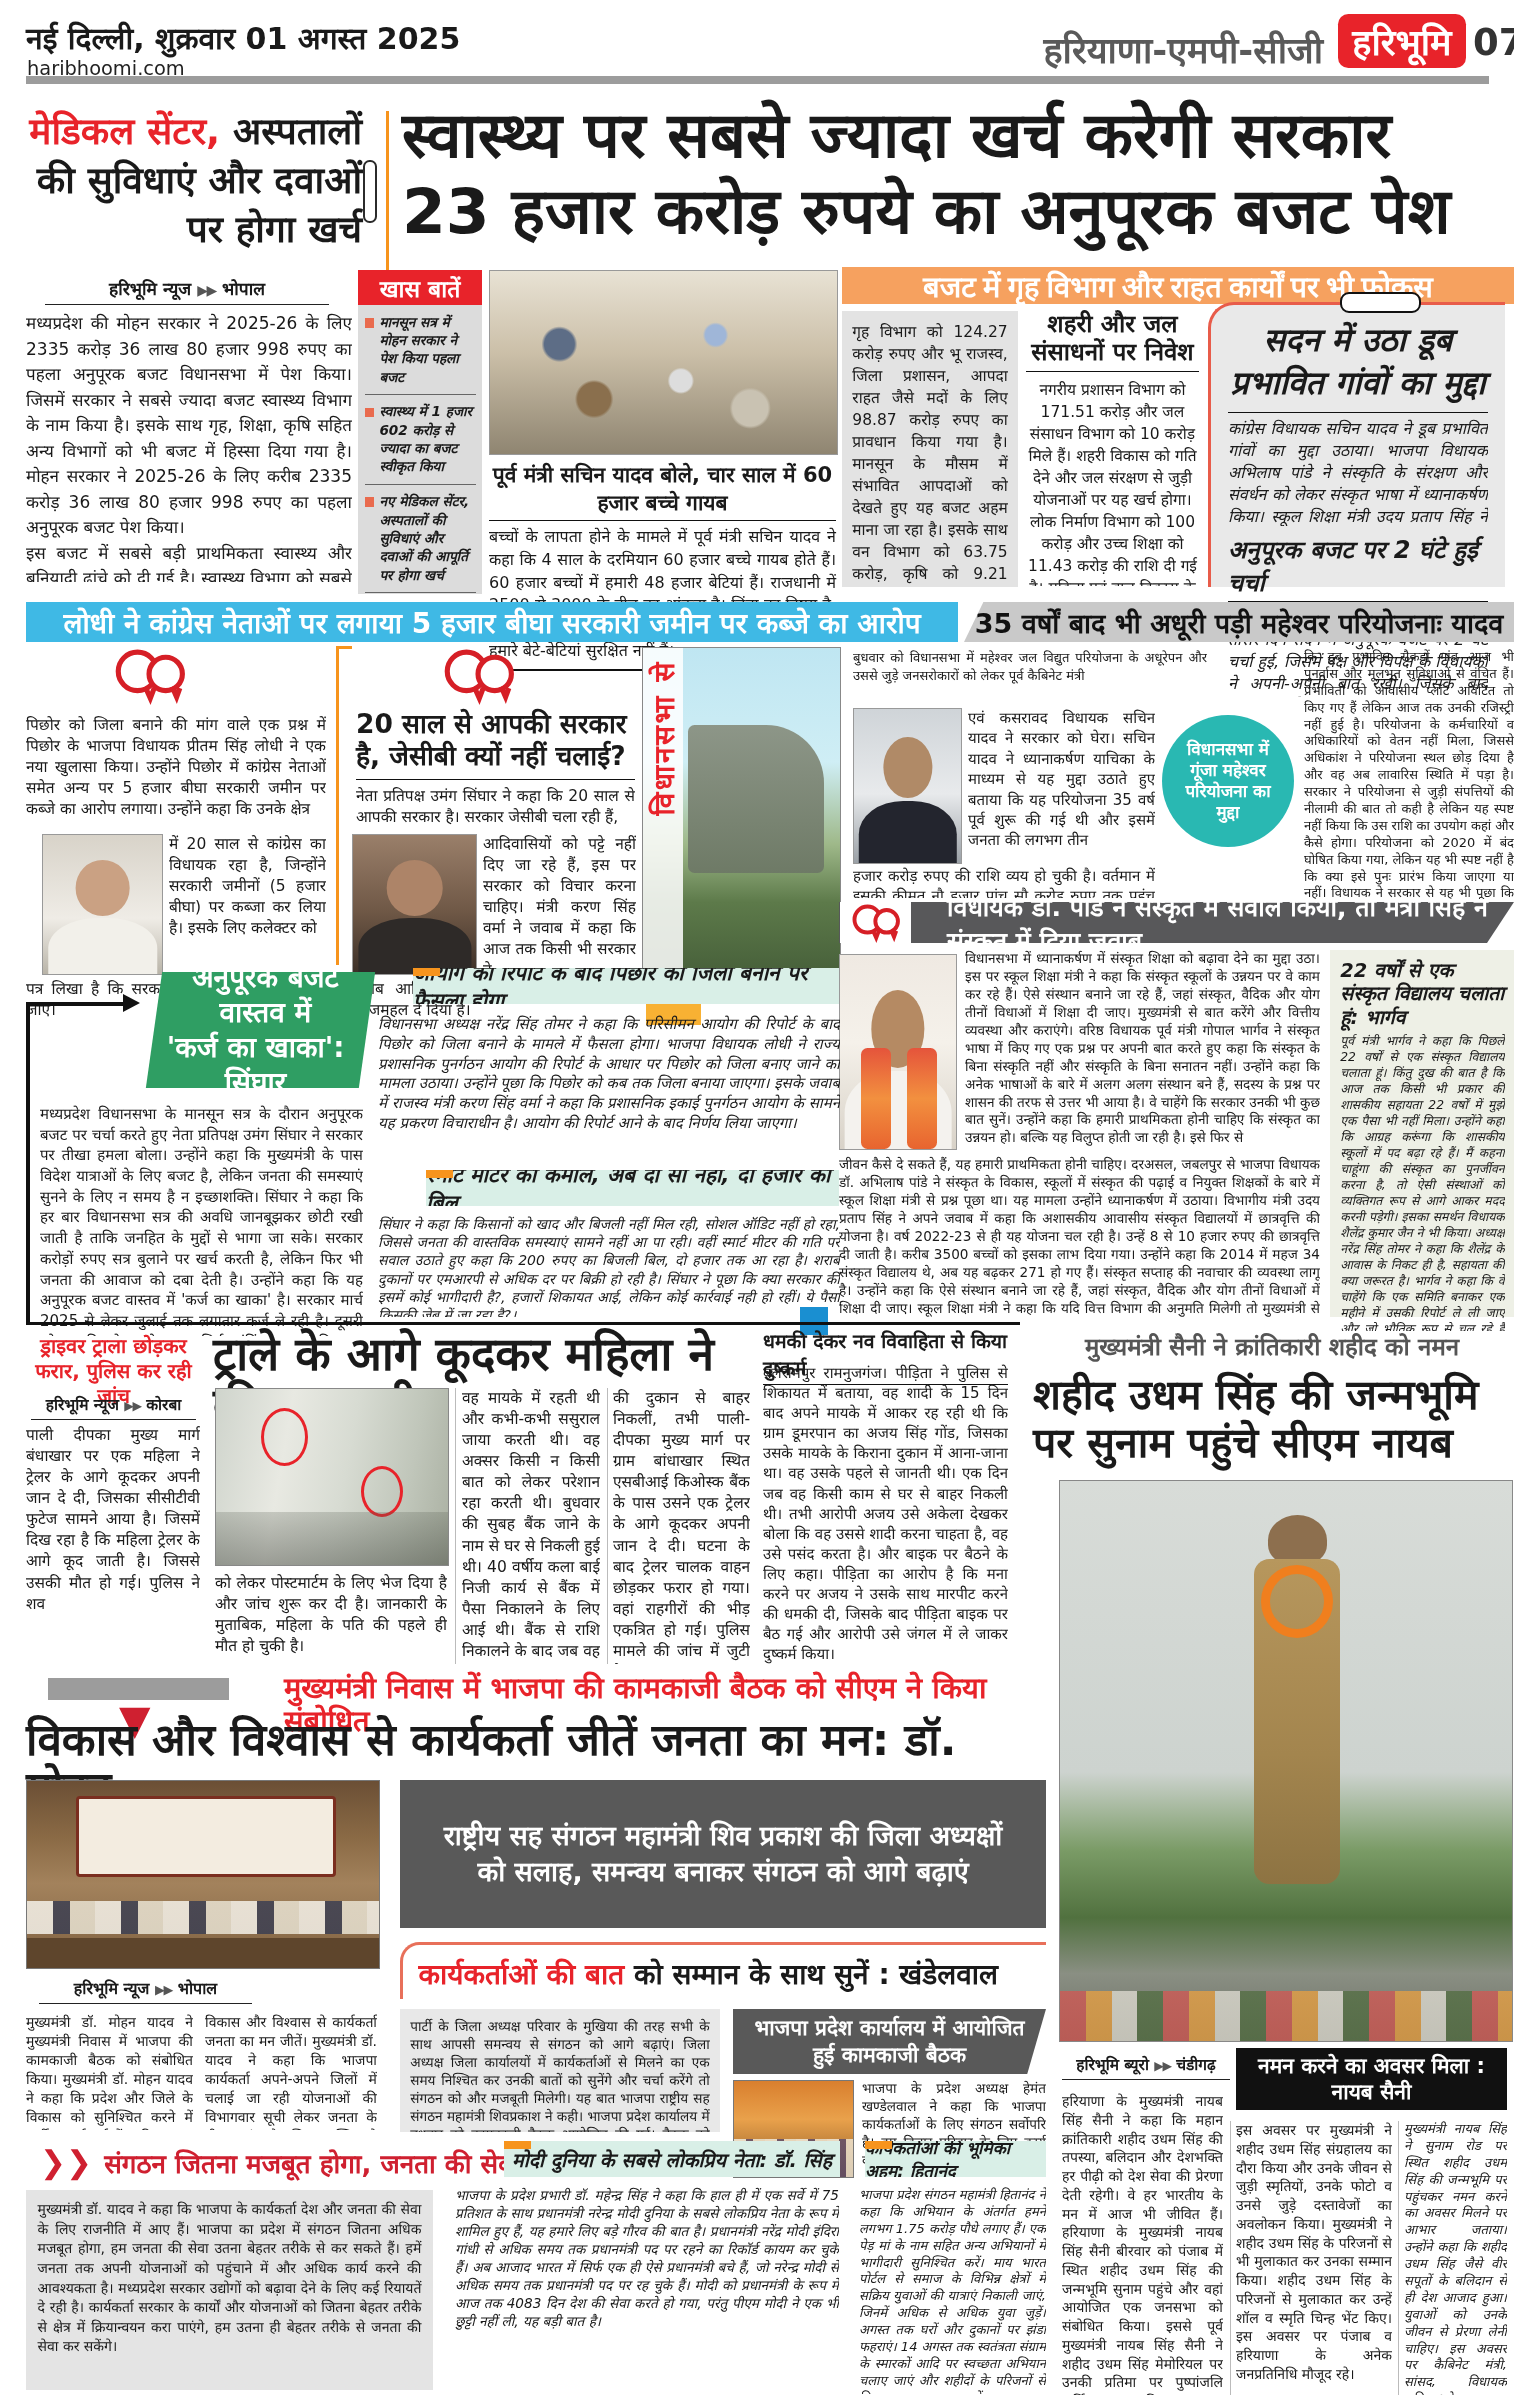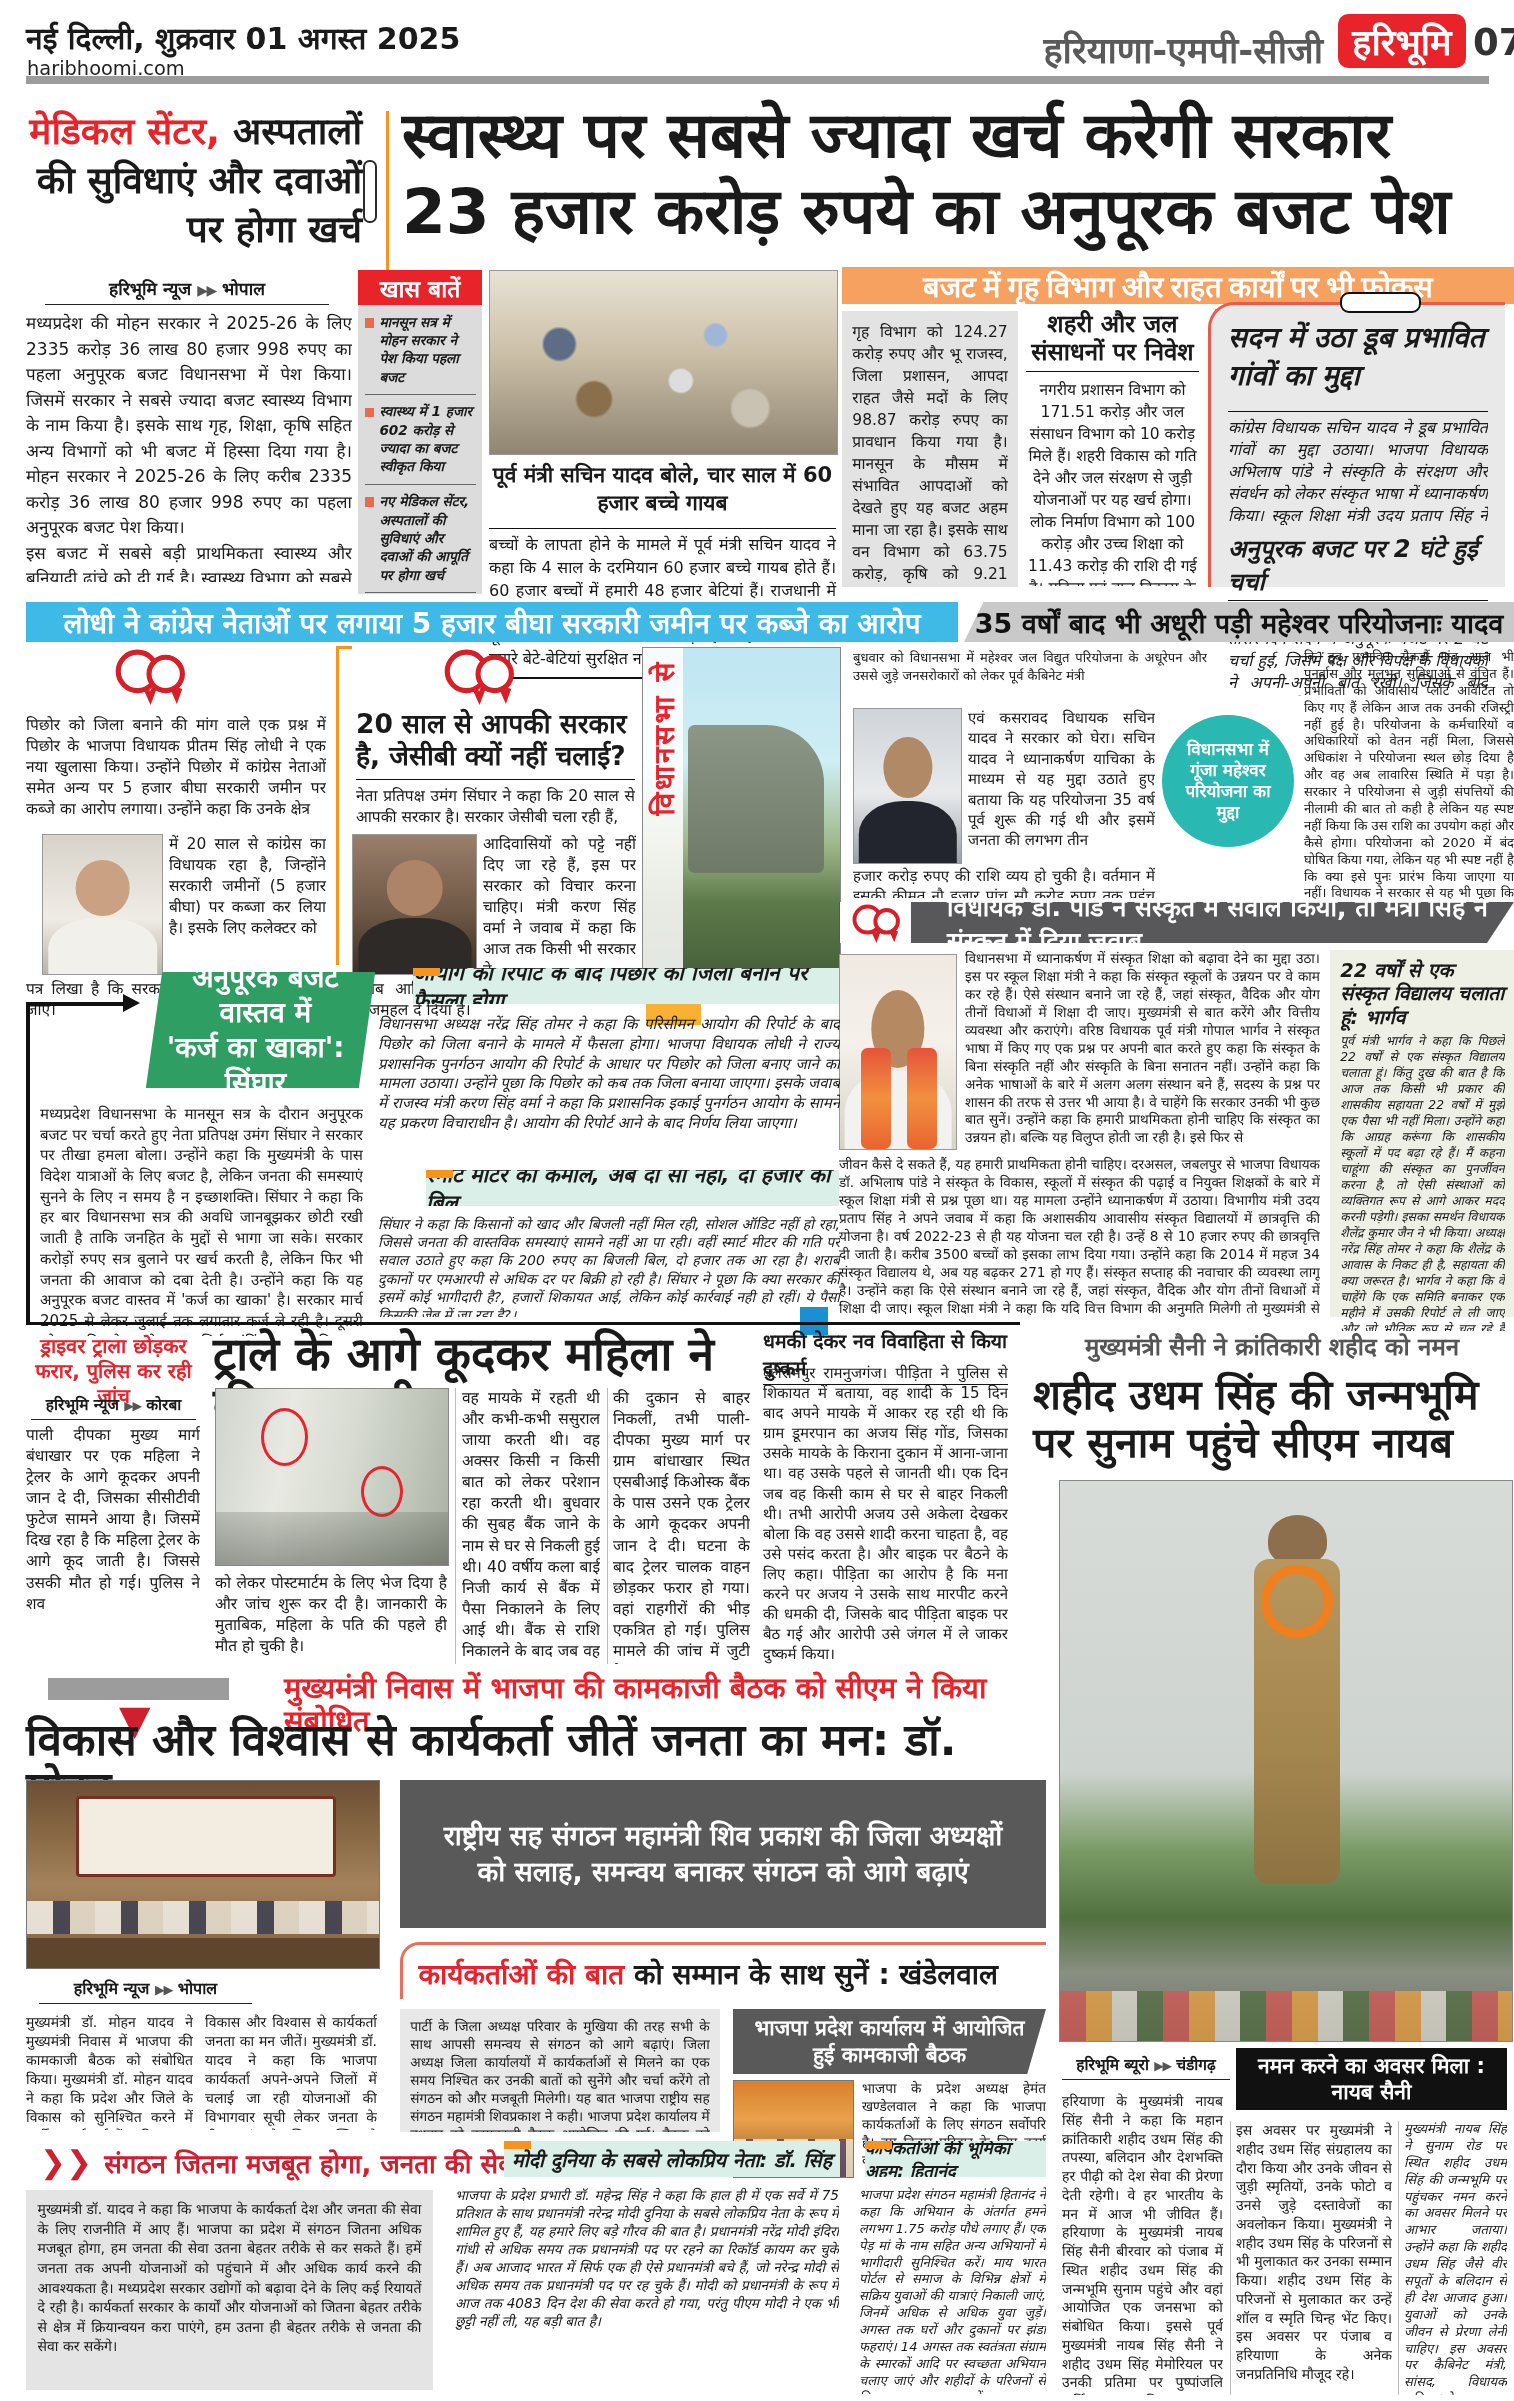--- a/index.html
+++ b/index.html
@@ -76,33 +76,33 @@
   </div>
 
   <div class="photo" style="left:489px;top:270px;width:347px;height:183px;background:
       radial-gradient(circle at 30% 70%, #8a6f4d 0 6%, transparent 7%),
       radial-gradient(circle at 55% 60%, #ddd 0 5%, transparent 6%),
       radial-gradient(circle at 75% 75%, #c9c2b2 0 6%, transparent 7%),
       radial-gradient(circle at 20% 40%, #5d6d86 0 5%, transparent 6%),
       radial-gradient(circle at 65% 35%, #9fb6d8 0 4%, transparent 5%),
       linear-gradient(180deg,#e8e2d4 0%,#cbbfa8 45%,#8f8571 100%);border:0.6px solid #999;"></div>
   <div class="abs" style="left:489px;top:460px;width:347px;border-bottom:2.6px solid #111;padding-bottom:6.5px;">
-    <div class="b ctr" style="font-size:21px;border-bottom:1.9px solid #111;padding-bottom:12px;margin-bottom:5.2px;">पूर्व मंत्री सचिन यादव बोले, चार साल में 60 हजार बच्चे गायब</div>
+    <div class="b ctr" style="font-size:21px;border-bottom:1.9px solid #111;padding-bottom:4px;margin-bottom:5.2px;">पूर्व मंत्री सचिन यादव बोले, चार साल में 60 हजार बच्चे गायब</div>
     <div class="jus" style="font-size:16px;line-height:1.42;">बच्चों के लापता होने के मामले में पूर्व मंत्री सचिन यादव ने कहा कि 4 साल के दरमियान 60 हजार बच्चे गायब होते हैं। 60 हजार बच्चों में हमारी 48 हजार बेटियां हैं। राजधानी में 2500 से 3000 के बीच का आंकड़ा है। चिंता का विषय है, पूरा तंत्र पर सवालिया निशान खड़ा होता है। राजधानी में हमारे बेटे-बेटियां सुरक्षित नहीं हैं।</div>
   </div>
 
   <div class="abs banner wht" style="left:842px;top:267px;width:672px;height:37px;background:#f6a15f;font-size:29px;font-family:Liberation Serif, serif;">बजट में गृह विभाग और राहत कार्यों पर भी फोकस</div>
   <div class="abs jus ov" style="left:842px;top:311px;width:176px;height:276px;background:#e3e3e3;padding:10.3px;box-sizing:border-box;font-size:15.5px;line-height:1.42;">गृह विभाग को 124.27 करोड़ रुपए और भू राजस्व, जिला प्रशासन, आपदा राहत जैसे मदों के लिए 98.87 करोड़ रुपए का प्रावधान किया गया है। मानसून के मौसम में संभावित आपदाओं को देखते हुए यह बजट अहम माना जा रहा है। इसके साथ वन विभाग को 63.75 करोड़, कृषि को 9.21 करोड़ और पशुपालन विभाग को 1.67 करोड़ का बजट मिला है। हालांकि किसानों से जुड़ी योजनाओं को देखते हुए यह राशि कम मानी जा रही है।</div>
   <div class="abs" style="left:1026px;top:311px;width:173px;height:276px;">
     <div class="b ctr" style="font-size:24px;line-height:1.15;border-bottom:1.9px solid #111;padding-bottom:5.2px;">शहरी और जल संसाधनों पर निवेश</div>
     <div class="ctr ov" style="font-size:15.5px;line-height:1.42;margin-top:6.5px;height:207px;">नगरीय प्रशासन विभाग को 171.51 करोड़ और जल संसाधन विभाग को 10 करोड़ मिले हैं। शहरी विकास को गति देने और जल संरक्षण से जुड़ी योजनाओं पर यह खर्च होगा। लोक निर्माण विभाग को 100 करोड़ और उच्च शिक्षा को 11.43 करोड़ की राशि दी गई है। महिला एवं बाल विकास के लिए 7.92 करोड़ का फंड तय किया गया है।</div>
   </div>
   <div class="abs" style="left:1208px;top:302px;width:297px;height:285px;background:#e9e9e9;border-left:3.9px solid #e85c4a;border-top:3.9px solid #e85c4a;border-radius:26px 0 0 0;padding:11.6px 17px;box-sizing:border-box;">
     <div class="abs" style="left:129px;top:-13px;width:77px;height:17px;background:#fff;border:2.6px solid #111;border-radius:9px;"></div>
-    <div class="b i" style="font-size:28px;border-bottom:1.9px solid #111;padding-bottom:18px;">सदन में उठा डूब प्रभावित गांवों का मुद्दा</div>
+    <div class="b i" style="font-size:32px;border-bottom:1.9px solid #111;padding-bottom:9px;text-align:center;">सदन में उठा डूब प्रभावित गांवों का मुद्दा</div>
     <div class="i jus ov" style="font-size:16px;line-height:1.38;margin:5.2px 0 6.5px 0;height:108px;">कांग्रेस विधायक सचिन यादव ने डूब प्रभावित गांवों का मुद्दा उठाया। भाजपा विधायक अभिलाष पांडे ने संस्कृति के संरक्षण और संवर्धन को लेकर संस्कृत भाषा में ध्यानाकर्षण किया। स्कूल शिक्षा मंत्री उदय प्रताप सिंह ने भी शुरूआती जवाब संस्कृत भाषा में ही दिया।</div>
     <div class="b i" style="font-size:24px;border-bottom:1.9px solid #111;padding-bottom:2.6px;">अनुपूरक बजट पर 2 घंटे हुई चर्चा</div>
     <div class="i jus ov" style="font-size:16px;line-height:1.38;margin-top:5.2px;height:90px;">मध्य प्रदेश विधानसभा के मानसून सत्र के तीसरे दिन सदन में अनुपूरक बजट पर 2 घंटे चर्चा हुई, जिसमें पक्ष और विपक्ष के विधायकों ने अपनी-अपनी बात रखी। जिसके बाद 2335 करोड़ 36 लाख 80 हजार 998 रुपए का अनुपूरक बजट पेश किया गया।</div>
   </div>
 
   <div class="abs banner wht" style="left:26px;top:602px;width:932px;height:40px;background:#3fb9e5;font-size:28px;">लोधी ने कांग्रेस नेताओं पर लगाया 5 हजार बीघा सरकारी जमीन पर कब्जे का आरोप</div>
   <div class="abs banner" style="left:964px;top:602px;width:550px;height:40px;background:#c9c9c9;color:#111;font-size:27px;clip-path:polygon(19.4px 0,100% 0,100% 100%,0 100%);">35 वर्षों बाद भी अधूरी पड़ी महेश्वर परियोजनाः यादव</div>
 
   <div class="abs" style="left:113px;top:647px;">
     <svg width="74" height="59" viewBox="0 0 115 92">

